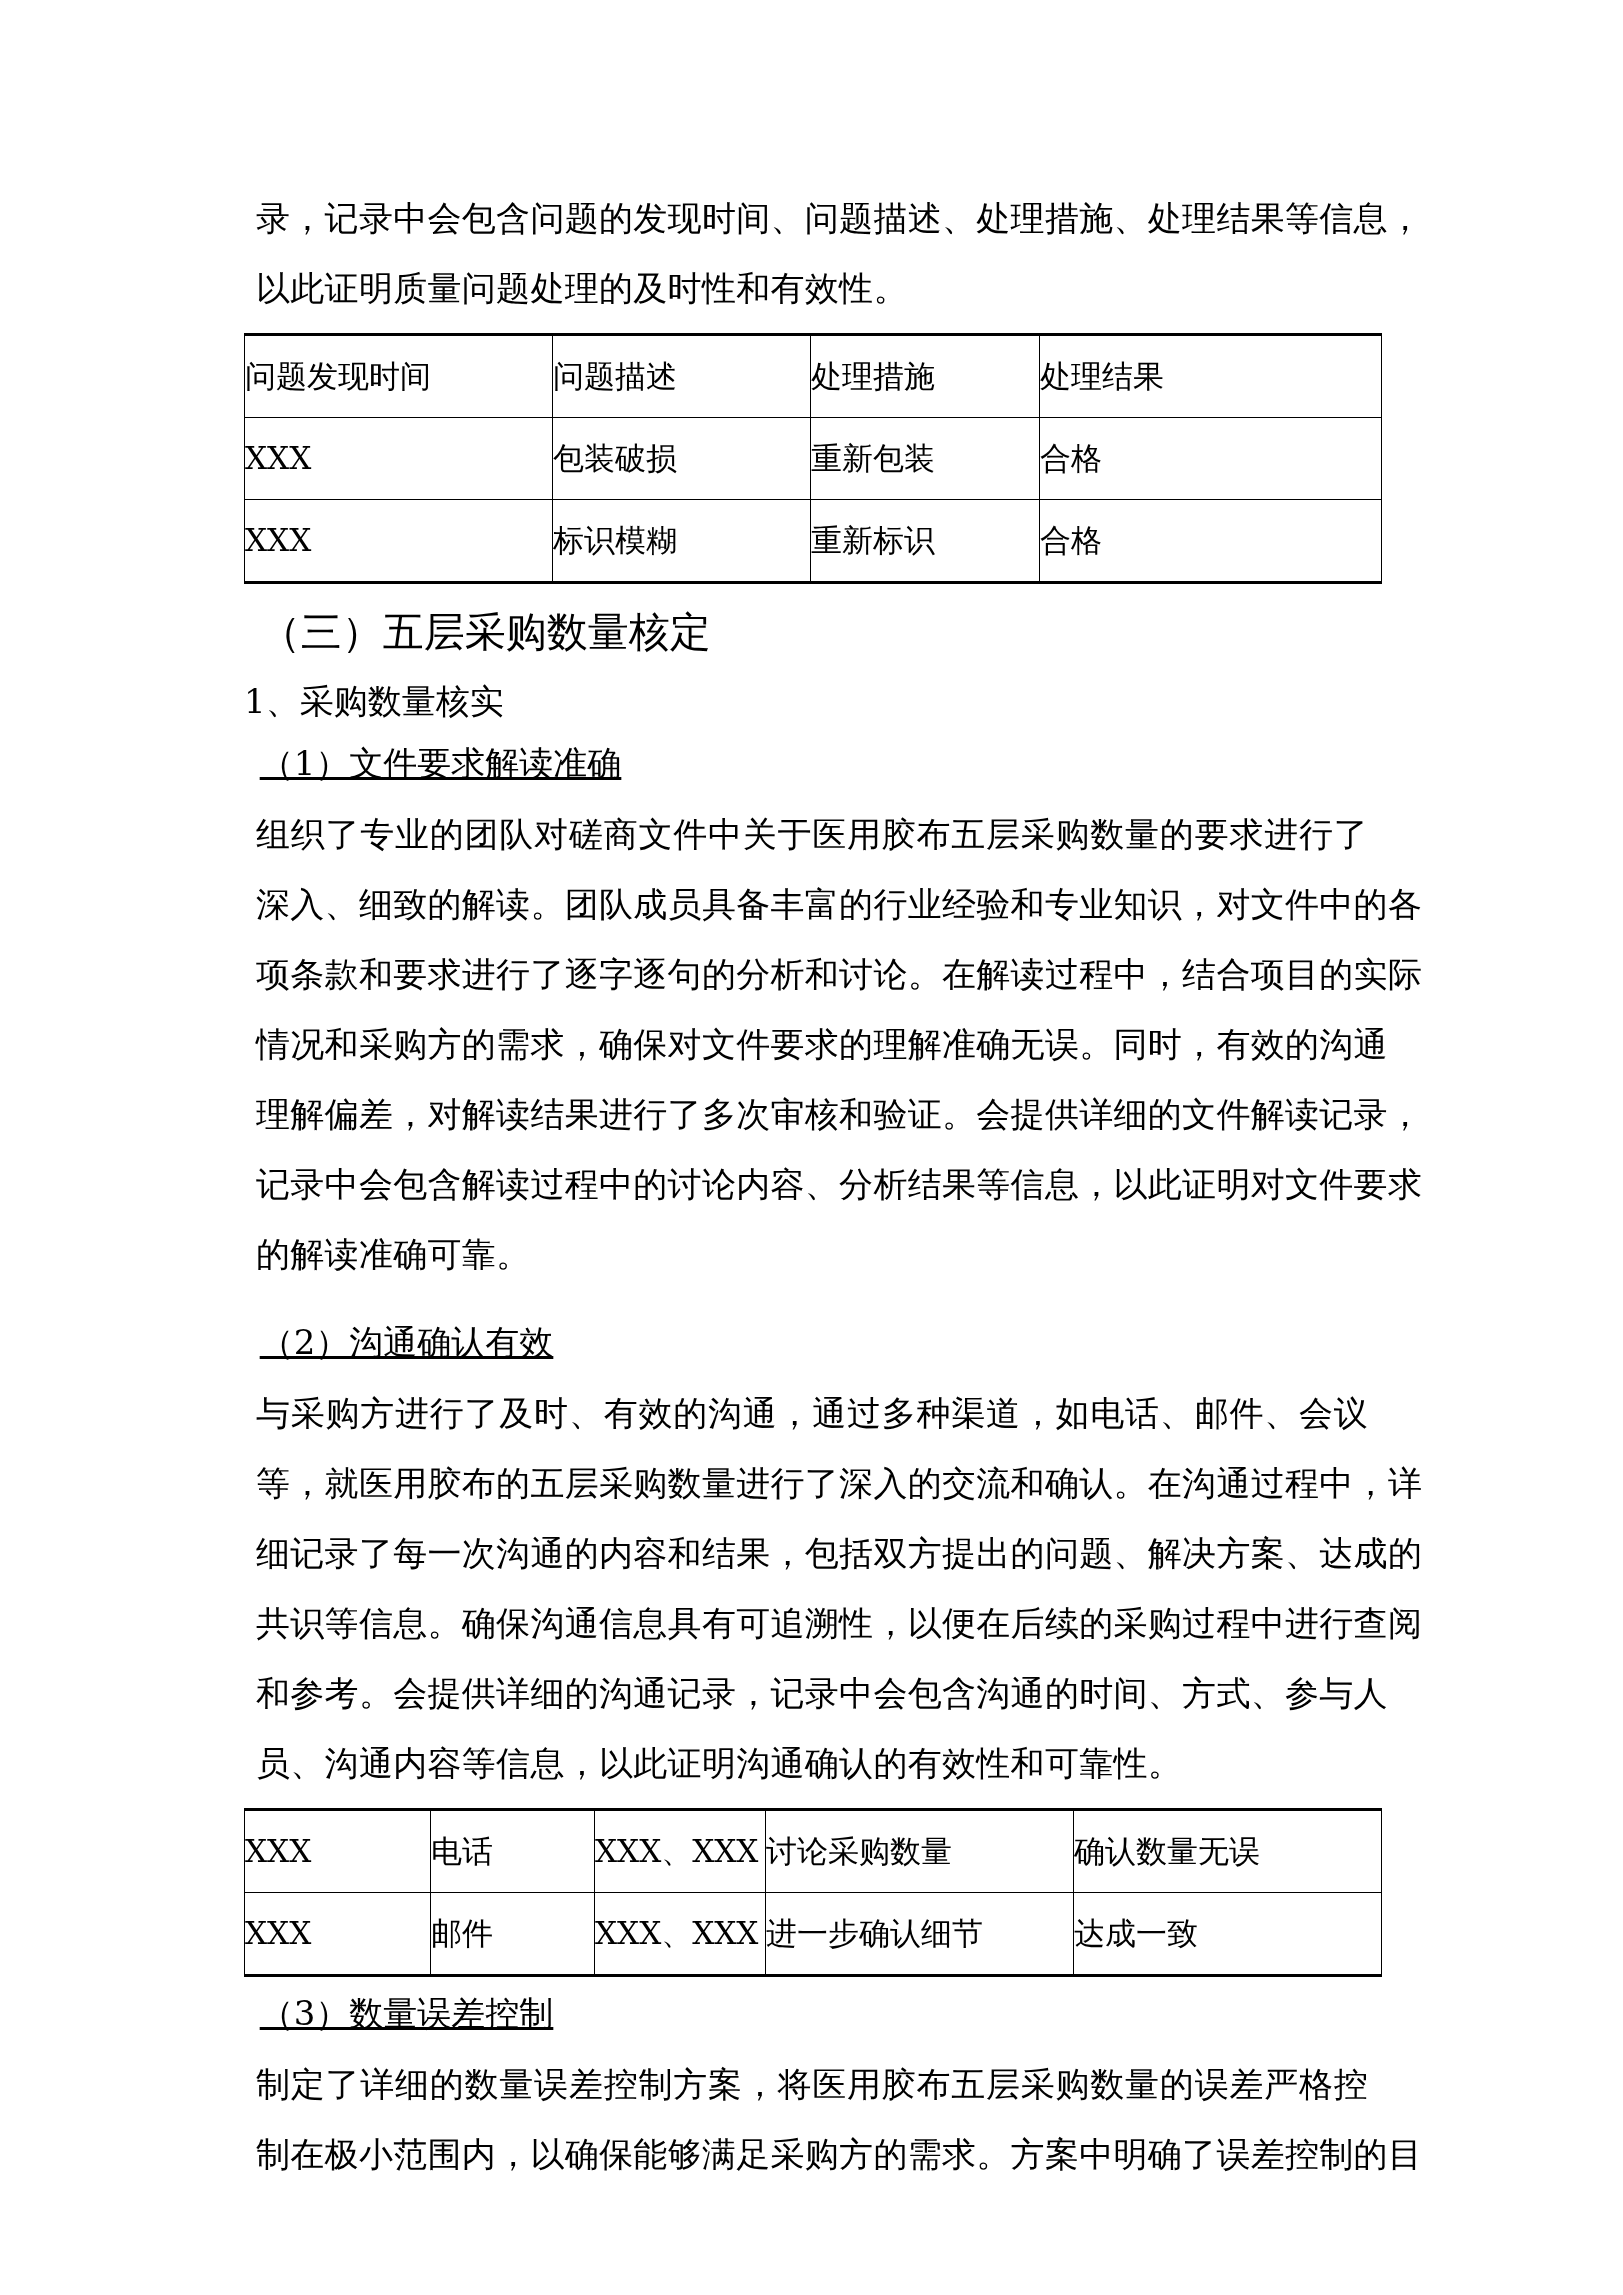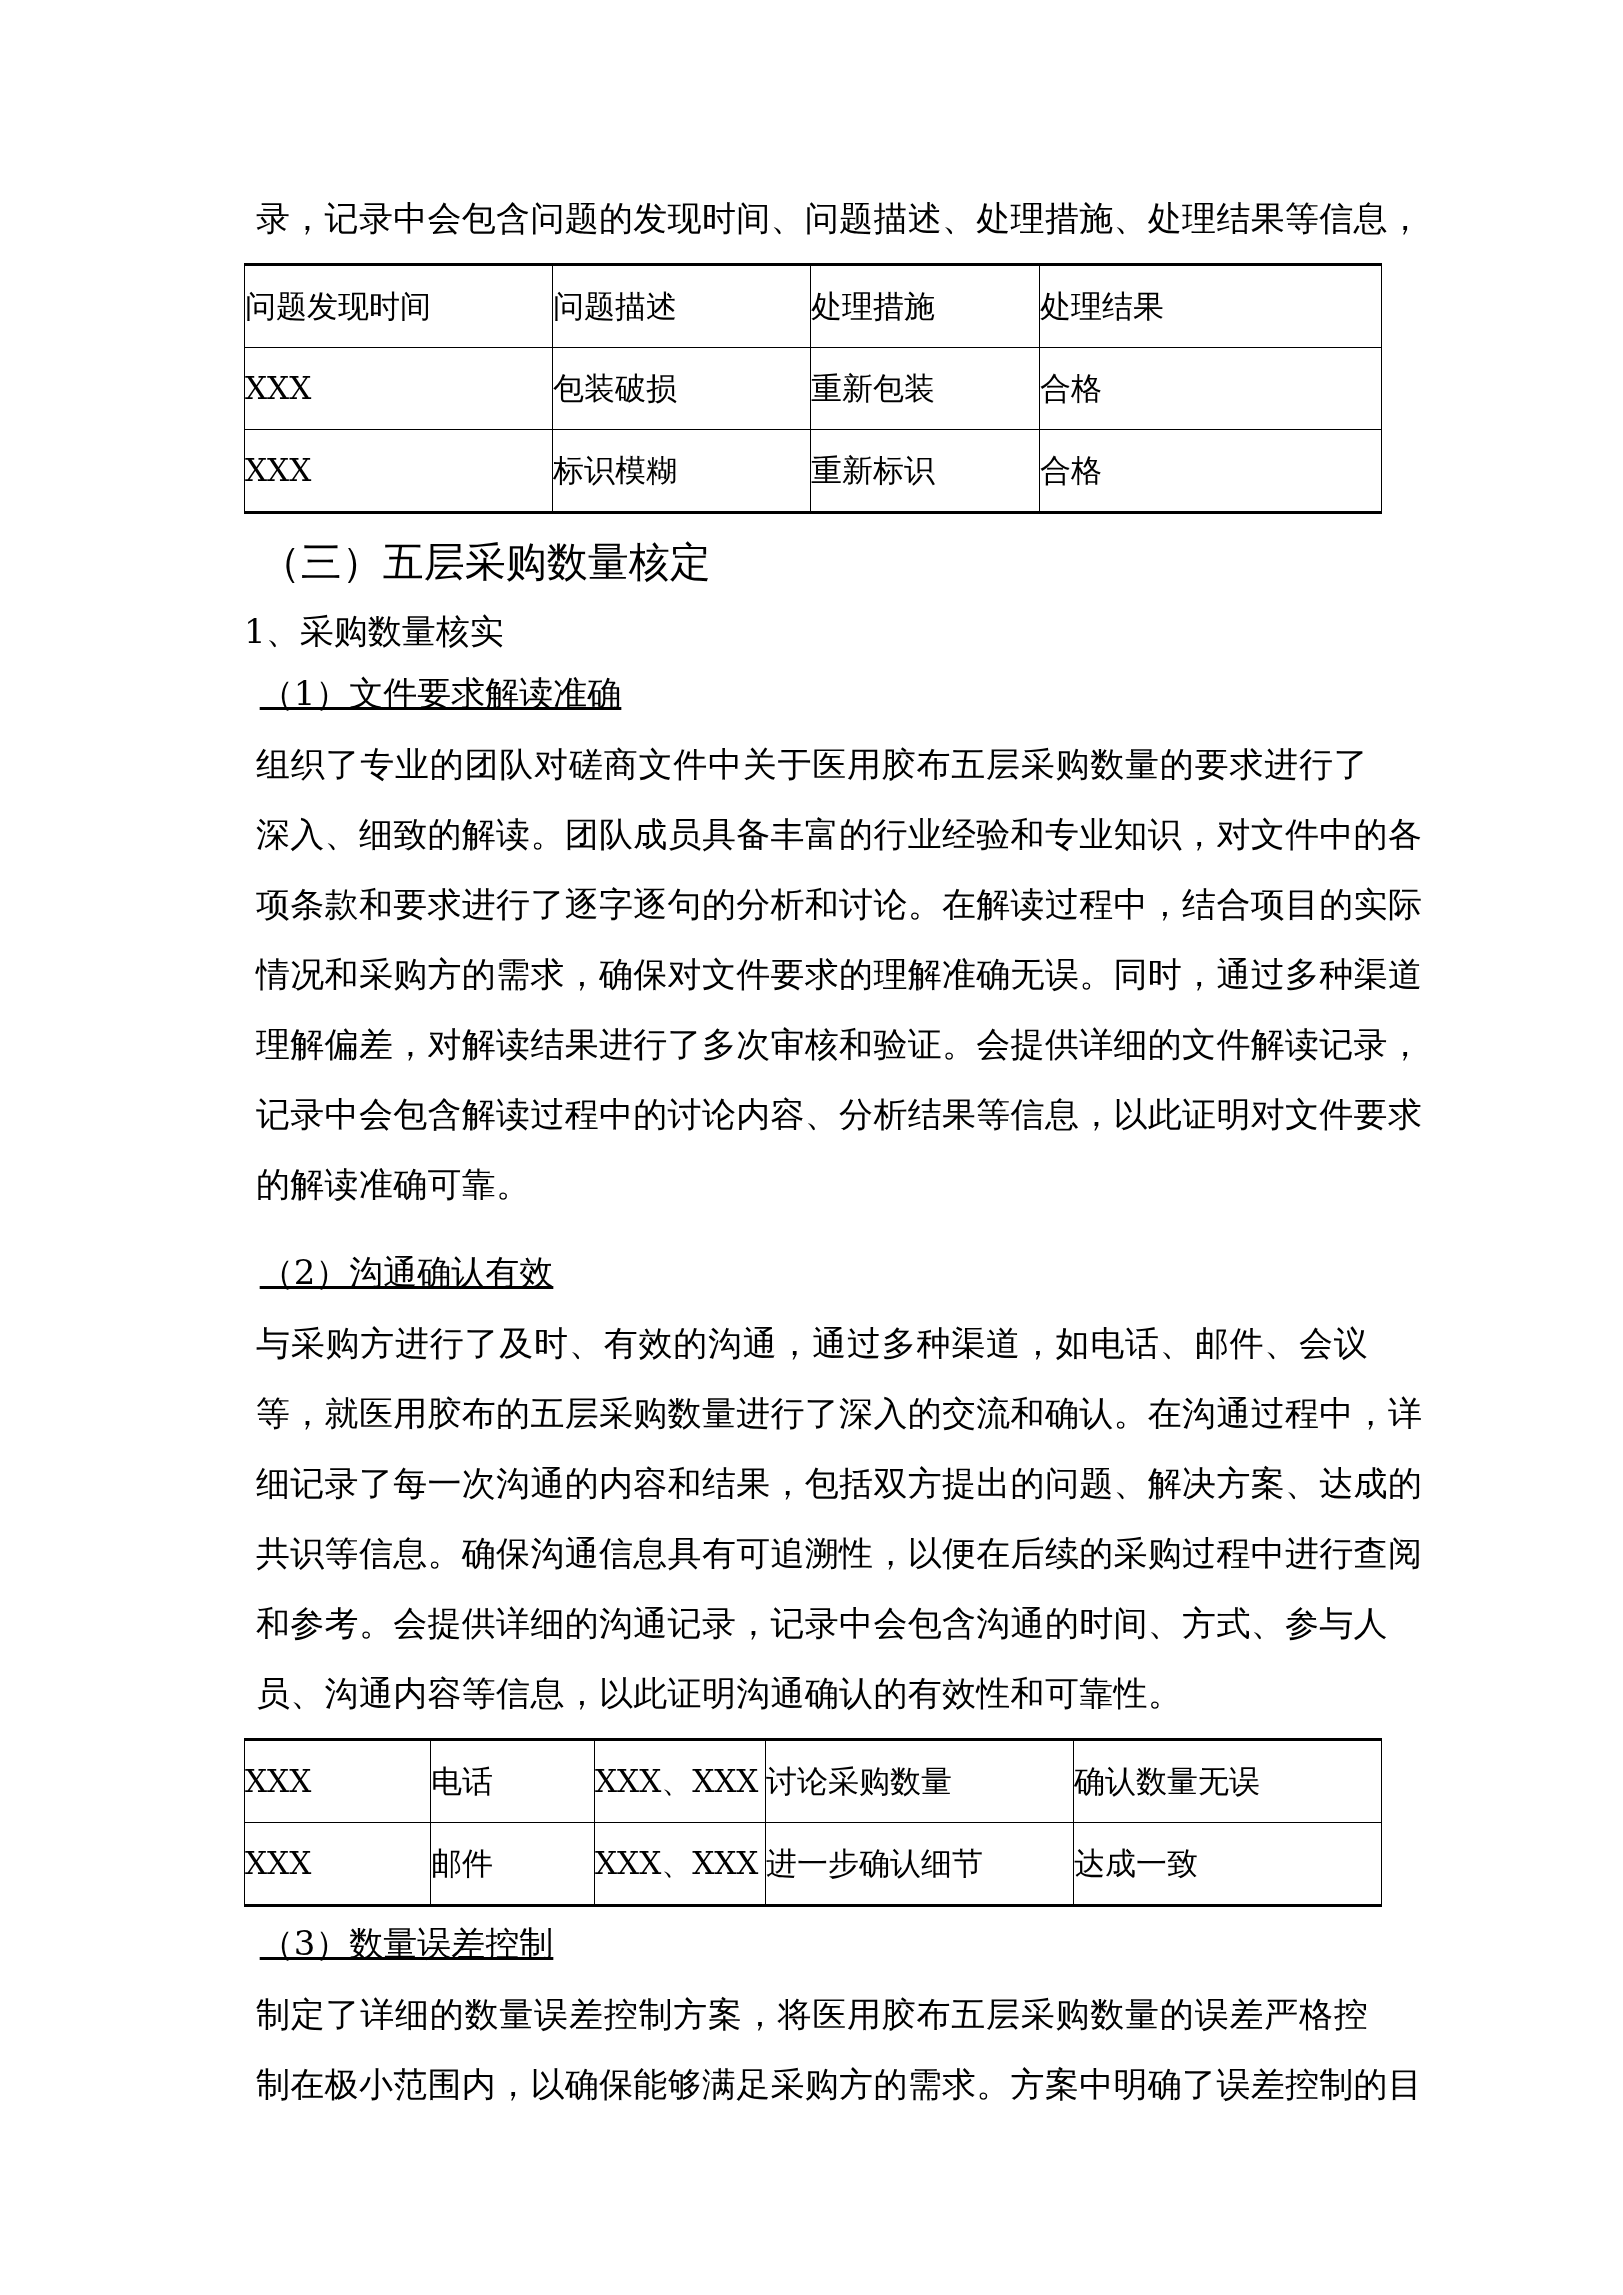--- a/index.html
+++ b/index.html
@@ -96,20 +96,21 @@
   .t2 col.d4 { width: 308px; }
   .t2 col.d5 { width: 308px; }
 </style>
 </head>
 <body>
 
 <div class="page">
 
   <div class="para-block">
     <div class="body-line">录，记录中会包含问题的发现时间、问题描述、处理措施、处理结果等信息，</div>
+    <div class="body-line last">以此证明质量问题处理的及时性和有效性。</div>
   </div>
 
   <table class="doc-table t1">
     <colgroup>
       <col class="c1">
         <col class="c2">
         <col class="c3">
         <col class="c4">
     </colgroup>
     <tbody>
@@ -135,21 +136,21 @@
   </table>
 
   <div class="heading-section">（三）五层采购数量核定</div>
   <div class="heading-num">1、采购数量核实</div>
   <div class="heading-sub">（1）文件要求解读准确</div>
 
   <div class="para-block">
     <div class="body-line">组织了专业的团队对磋商文件中关于医用胶布五层采购数量的要求进行了</div>
     <div class="body-line">深入、细致的解读。团队成员具备丰富的行业经验和专业知识，对文件中的各</div>
     <div class="body-line">项条款和要求进行了逐字逐句的分析和讨论。在解读过程中，结合项目的实际</div>
-    <div class="body-line">情况和采购方的需求，确保对文件要求的理解准确无误。同时，通过多种渠道</div>
+    <div class="body-line">情况和采购方的需求，确保对文件要求的理解准确无误。同时，有效的沟通</div>
     <div class="body-line">理解偏差，对解读结果进行了多次审核和验证。会提供详细的文件解读记录，</div>
     <div class="body-line">记录中会包含解读过程中的讨论内容、分析结果等信息，以此证明对文件要求</div>
     <div class="body-line last">的解读准确可靠。</div>
   </div>
 
   <div class="spacer-sm"></div>
   <div class="heading-sub">（2）沟通确认有效</div>
 
   <div class="para-block">
     <div class="body-line">与采购方进行了及时、有效的沟通，通过多种渠道，如电话、邮件、会议</div>

